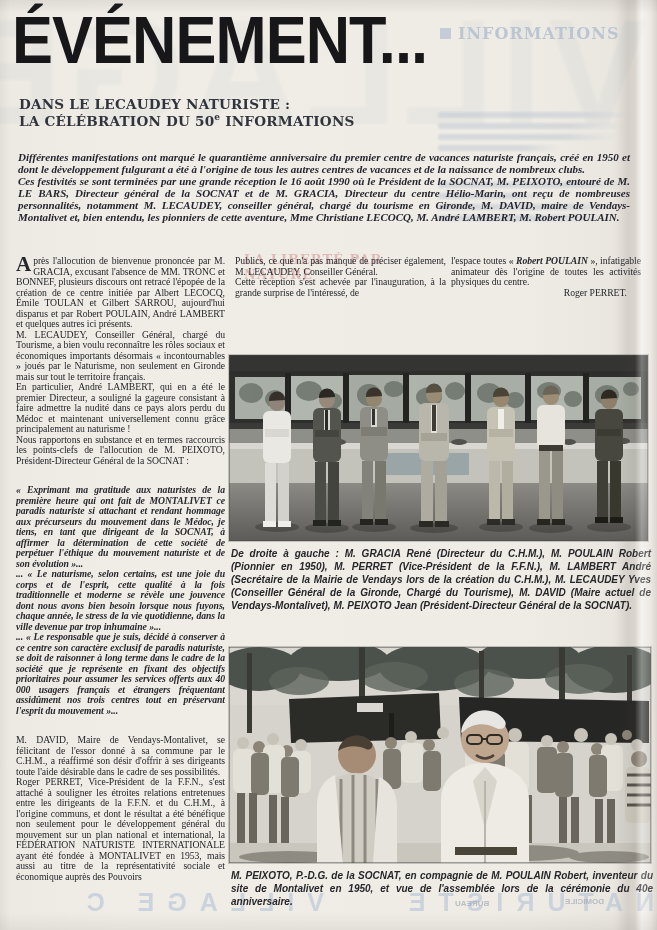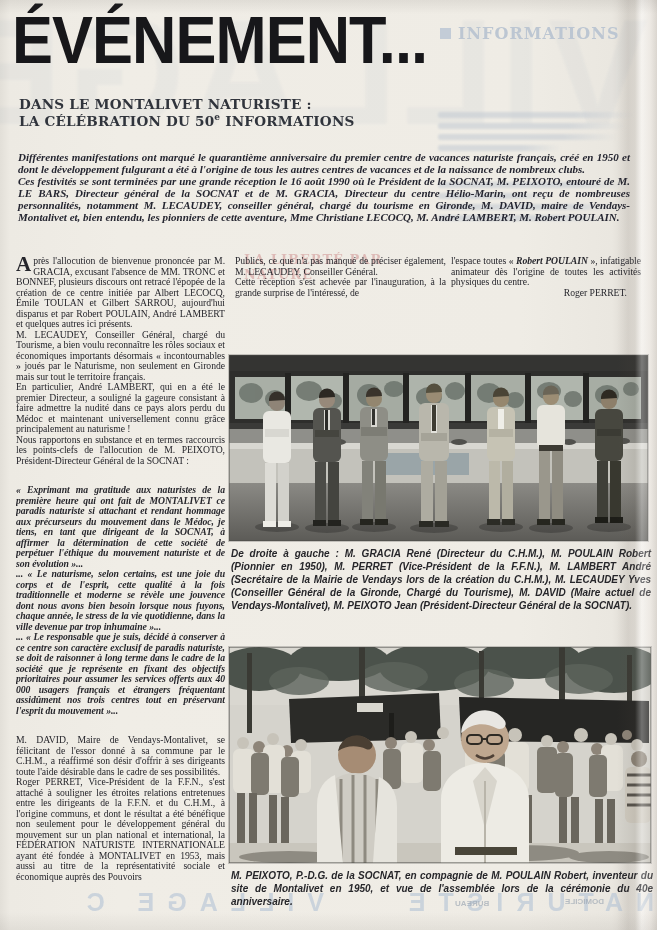--- a/index.html
+++ b/index.html
@@ -97,21 +97,21 @@
   </div>
   <div class="ghost ghost-liberte">LA LIBERTÉ PAR NATURE</div>
   <div class="ghost ghost-bottom ghost-village">VILLAGE C</div>
   <div class="ghost ghost-bottom ghost-naturiste">NATURISTE</div>
   <div class="ghost ghost-word ghost-bureau">BUREAU</div>
   <div class="ghost ghost-word ghost-domicile">DOMICILE</div>
 
   <h1 class="headline">ÉVÉNEMENT...</h1>
 
   <div class="subhead">
-    <div>DANS LE MONTALIVET NATURISTE :</div>
+    <div>DANS LE LECAUDEY NATURISTE :</div>
     <div><span>LA CÉLÉBRATION DU 50</span><span class="sup">e</span><span> INFORMATIONS</span></div>
   </div>
 
   <div class="intro">
     <p>Différentes manifestations ont marqué le quarantième anniversaire du premier centre de vacances naturiste français, créé en 1950 et dont le développement fulgurant a été à l'origine de tous les autres centres de vacances et de la naissance de nombreux clubs.</p>
     <p>Ces festivités se sont terminées par une grande réception le 16 août 1990 où le Président de la SOCNAT, M. PEIXOTO, entouré de M. LE BARS, Directeur général de la SOCNAT et de M. GRACIA, Directeur du centre Hélio-Marin, ont reçu de nombreuses personnalités, notamment M. LECAUDEY, conseiller général, chargé du tourisme en Gironde, M. DAVID, maire de Vendays-Montalivet et, bien entendu, les pionniers de cette aventure, Mme Christiane LECOCQ, M. André LAMBERT, M. Robert POULAIN.</p>
   </div>
 
   <div class="col col-left">
     <p><span class="dropcap">A</span><span>près l'allocution de bienvenue prononcée par M. GRACIA, excusant l'absence de MM. TRONC et BONNEF, plusieurs discours ont retracé l'épopée de la création de ce centre initiée par Albert LECOCQ, Émile TOULAN et Gilbert SARROU, aujourd'hui disparus et par Robert POULAIN, André LAMBERT et quelques autres ici présents.</span></p>

